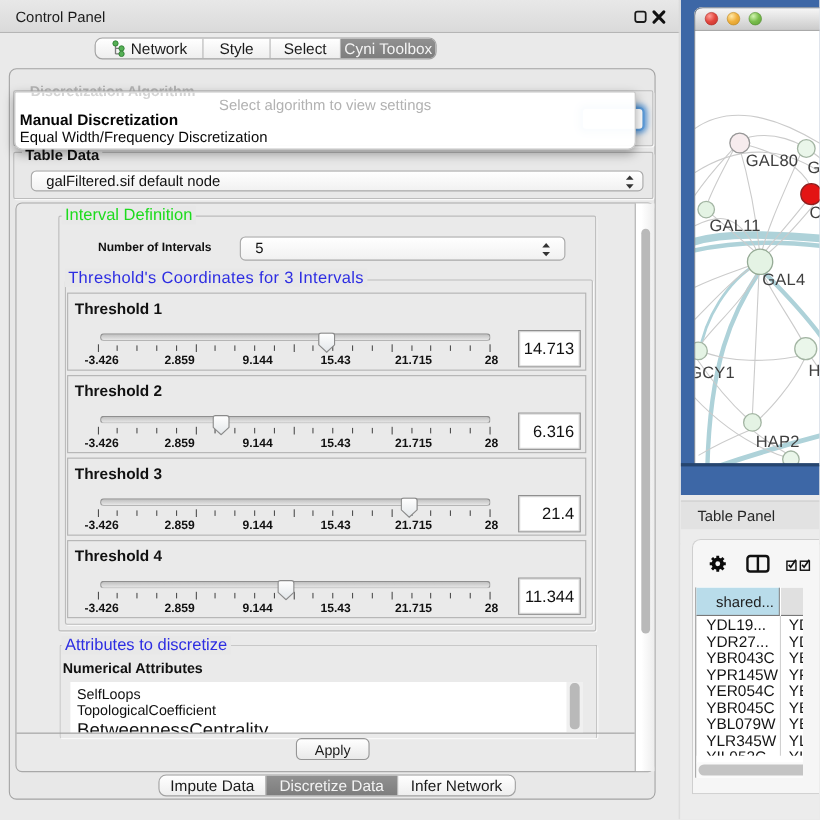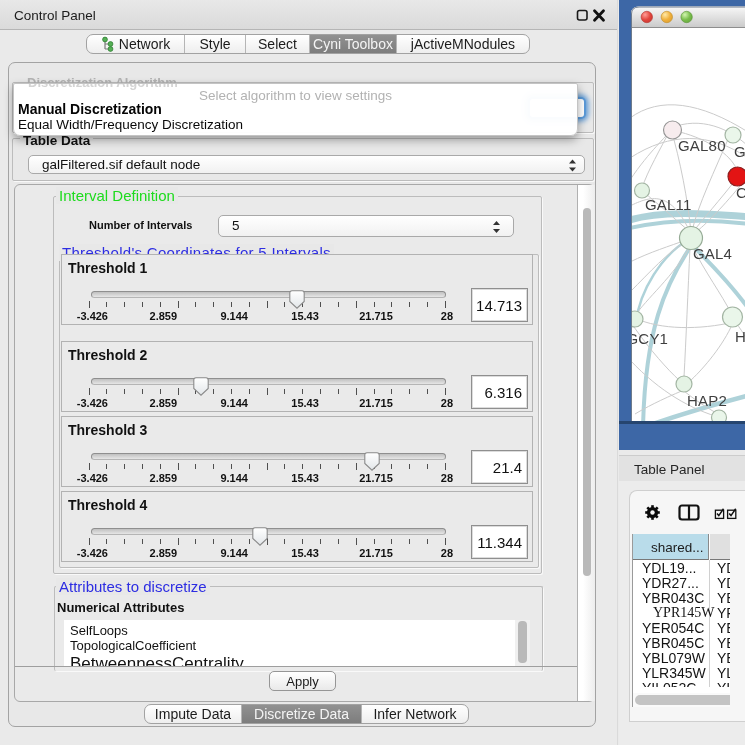--- a/index.html
+++ b/index.html
@@ -58,21 +58,20 @@
       <div class="seg">
 <div class="s" style="width:97px;"><svg width="14" height="16" viewBox="0 0 14 16" style="margin-right:4px;">
 <path d="M4 4 L4 13 M4 8 L9 8 M4 13 L9 13" stroke="#7a7a7a" stroke-width="1.2" fill="none"></path>
 <circle cx="4" cy="3.5" r="2.4" fill="#55b055" stroke="#2e7d32" stroke-width="0.8"></circle>
 <circle cx="9.5" cy="8" r="2.4" fill="#55b055" stroke="#2e7d32" stroke-width="0.8"></circle>
 <circle cx="9.5" cy="13" r="2.4" fill="#55b055" stroke="#2e7d32" stroke-width="0.8"></circle>
 </svg>Network</div>
 <div class="s" style="width:61px;">Style</div>
 <div class="s" style="width:64px;">Select</div>
 <div class="s sel" style="width:87px;">Cyni Toolbox</div>
-<div class="s" style="width:133px;">jActiveMNodules</div>
 </div>
     </div>
 <div id="panelA" class="abs"></div>
 <div class="tbox" style="left:12px;top:82px;width:582px;height:51px;"></div>
 <div class="abs" style="left:27px;top:75px;height:9px;overflow:hidden;font-weight:bold;font-size:13px;color:#b2b2b2;">Discretization Algorithm</div>
 <div class="abs" style="left:528px;top:97px;width:58px;height:22px;border-radius:5px;background:#fff;
 border:2px solid #5b9ad8;box-shadow:0 0 5px 2.5px rgba(95,155,215,0.95);"></div>
 <div class="tbox" style="left:12px;top:138px;width:582px;height:43px;"></div>
 <div class="tlabel" style="left:20px;top:133px;font-weight:bold;font-size:13.5px;color:#111;">Table Data</div>
 <div class="combo" style="left:28px;top:155px;width:557px;height:19px;">
@@ -87,22 +86,22 @@
 <div class="tlabel" style="left:56px;top:187px;color:#1ddb1d;">Interval Definition</div>
 <div class="abs" style="left:89px;top:219px;font-size:11px;font-weight:bold;color:#111;">Number of Intervals</div>
 <div class="combo" style="left:218px;top:215px;width:296px;height:22px;">
       <span class="cv">5</span>
 <svg style="position:absolute;right:12px;top:4px;" width="9" height="14" viewBox="0 0 9 14">
 <path d="M1 5 L4.5 1 L8 5 Z" fill="#333"></path>
         <path d="M1 9 L4.5 13 L8 9 Z" fill="#333"></path>
       </svg>
 </div>
 <div class="tbox" style="left:59px;top:254px;width:480px;height:314px;"></div>
-<div class="tlabel" style="left:59px;top:244px;color:#2d2de2;letter-spacing:0.3px;">Threshold's Coordinates for 5 Intervals</div>
-<div class="thr" style="top:254px;">
+<div class="tlabel" style="left:59px;top:244px;color:#2d2de2;letter-spacing:0.3px;">Threshold's Coordinates for 3 Intervals</div>
+<div class="thr" style="top:266px;">
 <div class="tt">Threshold 1</div>
 <div class="track"></div>
 <div class="tick" style="left:26.5px;top:46px;height:7px;"></div>
 <div class="tick" style="left:44.3px;top:47px;height:5px;"></div>
 <div class="tick" style="left:62.1px;top:47px;height:5px;"></div>
 <div class="tick" style="left:79.9px;top:47px;height:5px;"></div>
 <div class="tick" style="left:97.7px;top:47px;height:5px;"></div>
 <div class="tick" style="left:115.6px;top:46px;height:7px;"></div>
 <div class="tick" style="left:133.4px;top:47px;height:5px;"></div>
 <div class="tick" style="left:151.2px;top:47px;height:5px;"></div>
@@ -408,21 +407,21 @@
 <div style="position:absolute;left:77px;top:0;width:60px;height:26px;background:#e0e0e0;border-bottom:1px solid #787878;"></div>
 <div class="hdrc" style="left:18px;top:6px;">shared...</div>
 <div class="hdrc" style="left:103px;top:6px;">n</div>
 <div style="position:absolute;left:76px;top:26px;width:1px;height:133px;background:#d0d0d0;"></div>
 <div class="rowt" style="left:9px;top:25.5px;">YDL19...</div>
 <div class="rowt" style="left:84px;top:25.5px;">YDL1...</div>
 <div class="rowt" style="left:9px;top:40.5px;">YDR27...</div>
 <div class="rowt" style="left:84px;top:40.5px;">YDR2...</div>
 <div class="rowt" style="left:9px;top:55.6px;">YBR043C</div>
 <div class="rowt" style="left:84px;top:55.6px;">YBR0...</div>
-<div class="rowt" style="left:20px;top:70.6px;font-family:Liberation Serif, serif;">YPR145W</div>
+<div class="rowt" style="left:9px;top:70.6px;">YPR145W</div>
 <div class="rowt" style="left:84px;top:70.6px;">YPR1...</div>
 <div class="rowt" style="left:9px;top:85.7px;">YER054C</div>
 <div class="rowt" style="left:84px;top:85.7px;">YER0...</div>
 <div class="rowt" style="left:9px;top:100.7px;">YBR045C</div>
 <div class="rowt" style="left:84px;top:100.7px;">YBR0...</div>
 <div class="rowt" style="left:9px;top:115.8px;">YBL079W</div>
 <div class="rowt" style="left:84px;top:115.8px;">YBL0...</div>
 <div class="rowt" style="left:9px;top:130.8px;">YLR345W</div>
 <div class="rowt" style="left:84px;top:130.8px;">YLR3...</div>
 <div class="rowt" style="left:9px;top:145.9px;">YIL052C</div>

